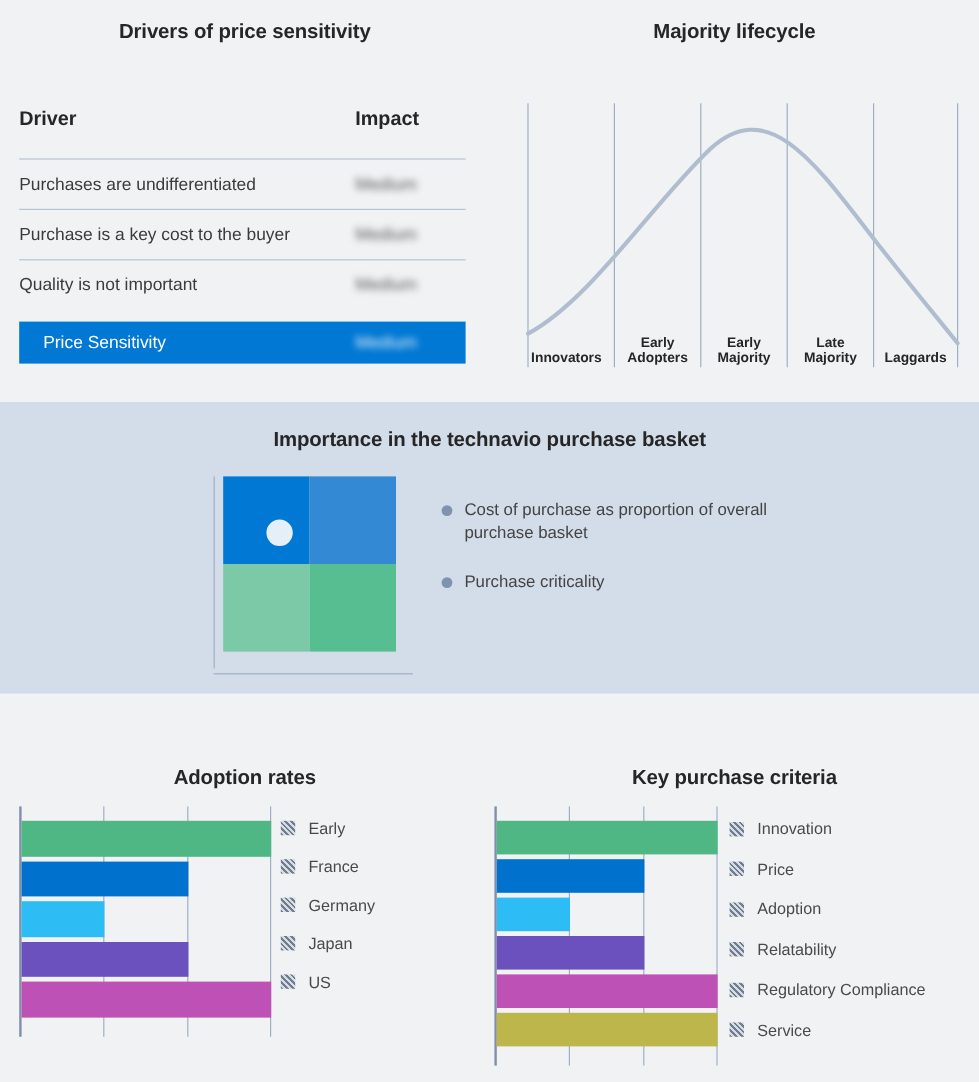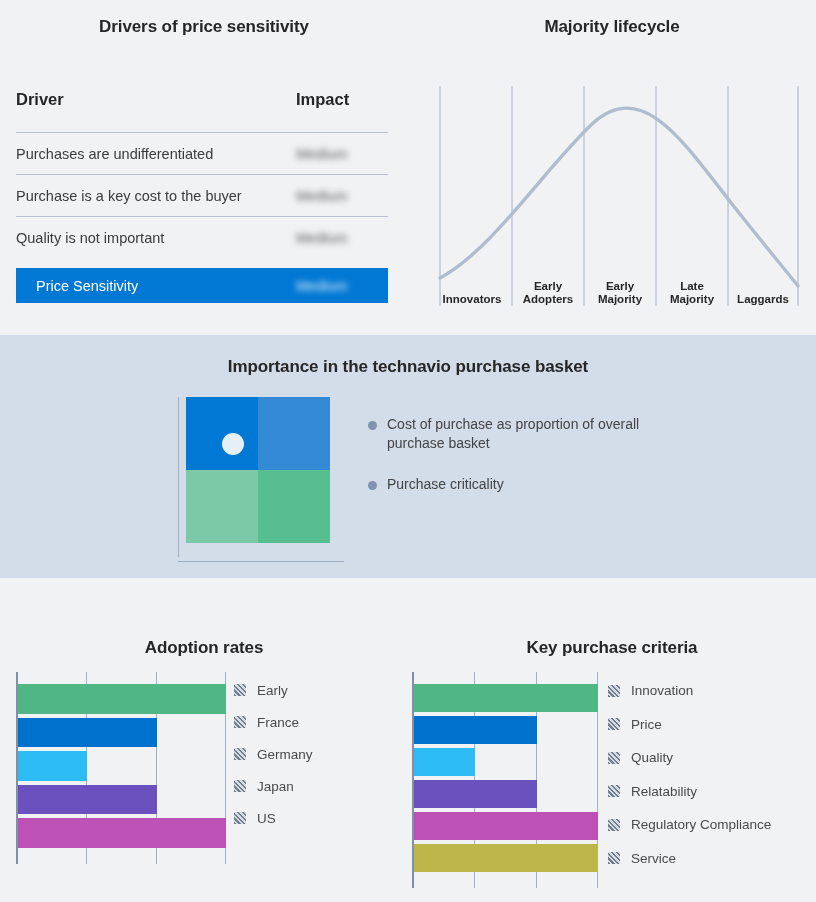--- a/index.html
+++ b/index.html
@@ -427,21 +427,21 @@
         <div class="bl-item" style="height: 33.5px;">
           <span class="bl-swatch"></span>
           <span class="bl-text">Innovation</span>
         </div>
         <div class="bl-item" style="height: 33.5px;">
           <span class="bl-swatch"></span>
           <span class="bl-text">Price</span>
         </div>
         <div class="bl-item" style="height: 33.5px;">
           <span class="bl-swatch"></span>
-          <span class="bl-text">Quality</span>
+          <span class="bl-text">Adoption</span>
         </div>
         <div class="bl-item" style="height: 33.5px;">
           <span class="bl-swatch"></span>
           <span class="bl-text">Relatability</span>
         </div>
         <div class="bl-item" style="height: 33.5px;">
           <span class="bl-swatch"></span>
           <span class="bl-text">Regulatory Compliance</span>
         </div>
         <div class="bl-item" style="height: 33.5px;">

